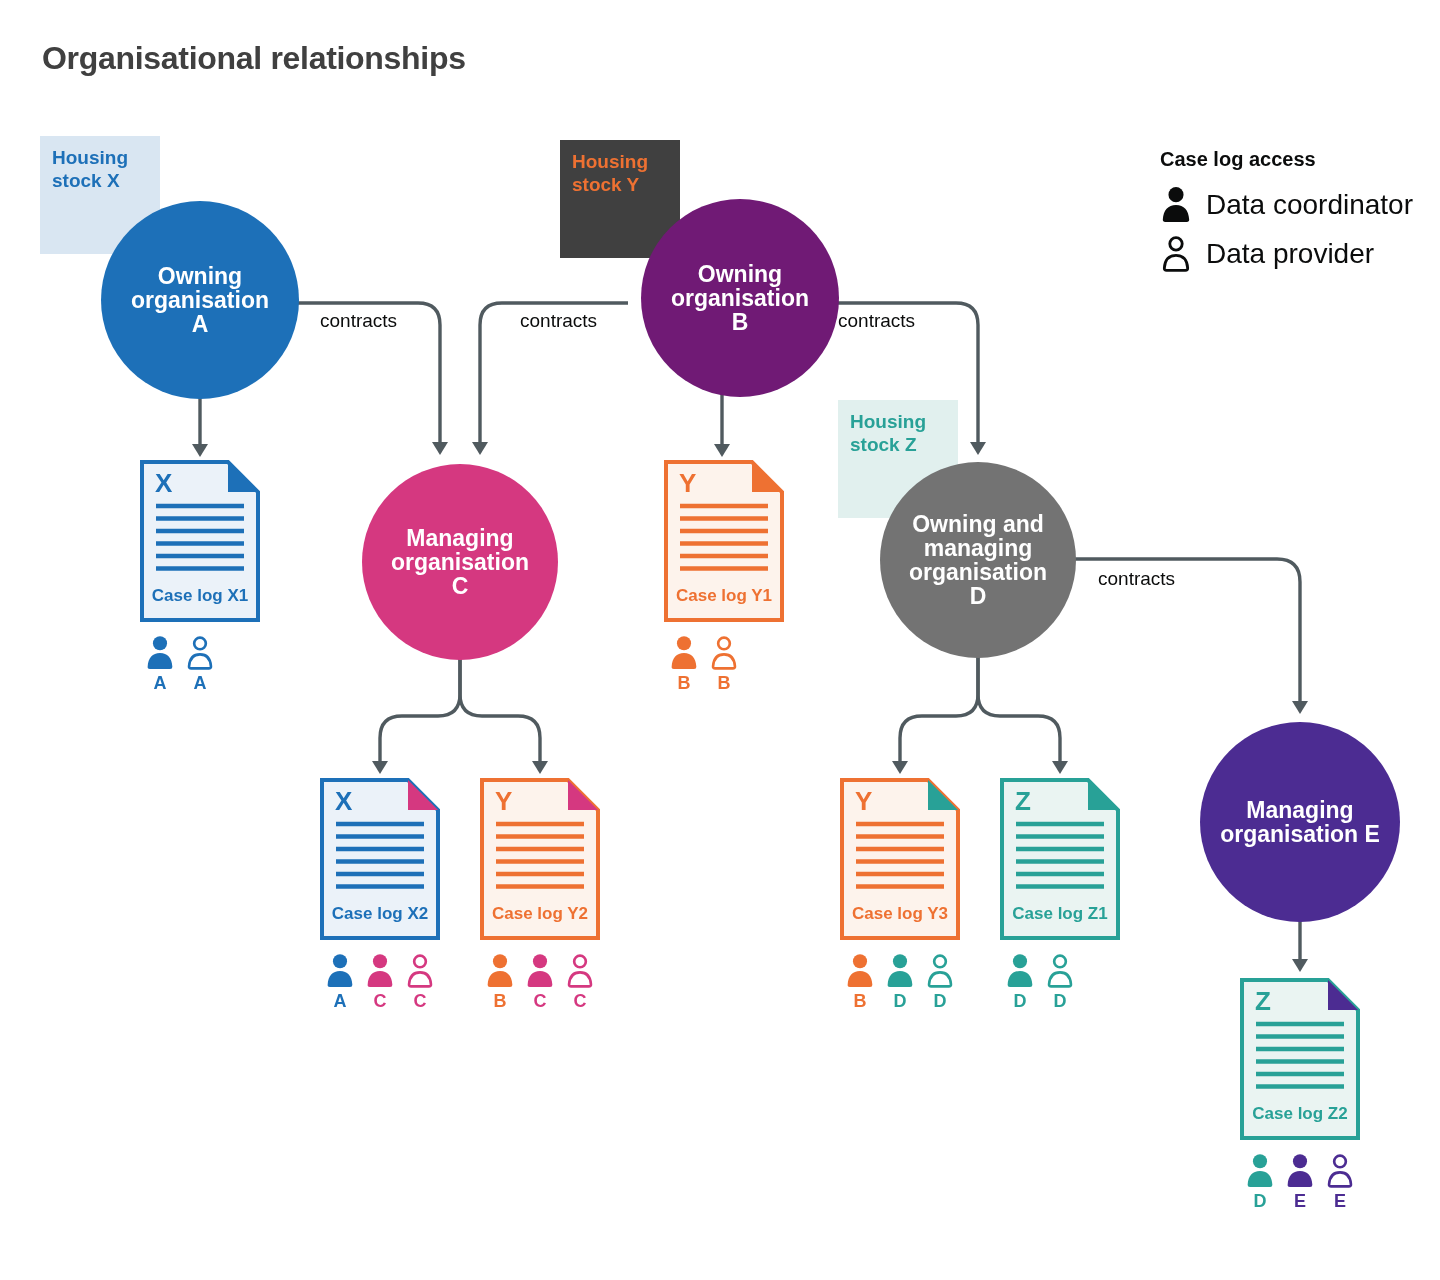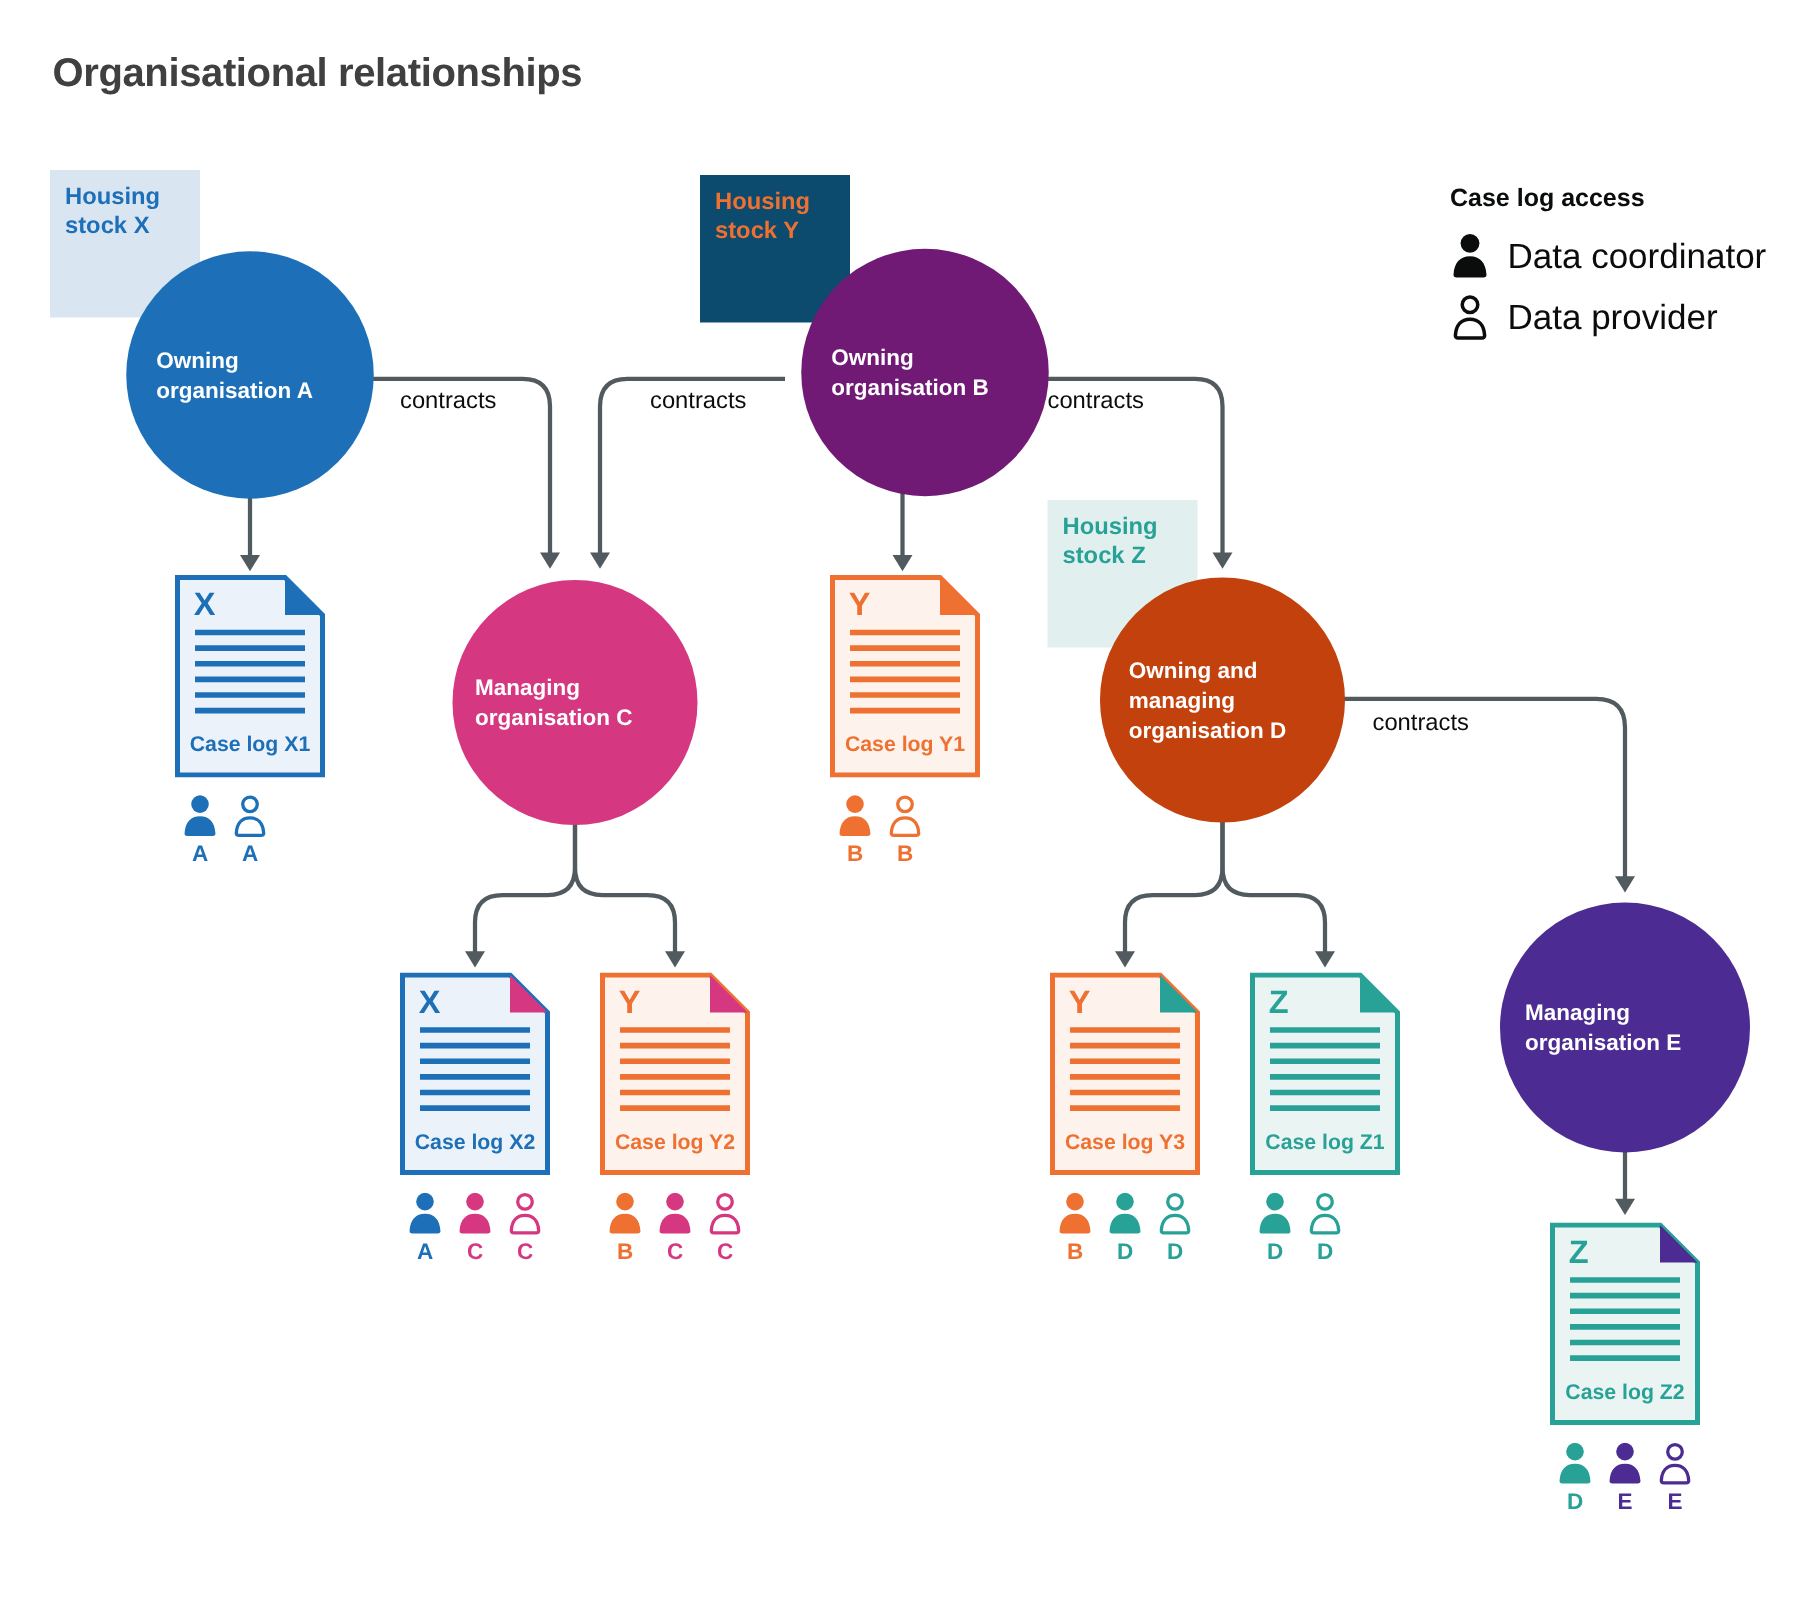--- a/index.html
+++ b/index.html
@@ -5,36 +5,36 @@
   html,body{margin:0;padding:0;background:#fff;}
   .canvas{position:relative;width:1440px;height:1280px;background:#ffffff;overflow:hidden;
           font-family:"Liberation Sans", sans-serif;color:#0b0c0c;}
   .page-title{position:absolute;left:42px;top:40px;margin:0;font-size:32px;font-weight:800;
           letter-spacing:-0.3px;color:#404040;}
 
   
   .stock{position:absolute;width:120px;height:118px;box-sizing:border-box;padding:10px 8px 0 12px;
          font-size:19px;font-weight:700;line-height:23px;}
   .stock-x{left:40px;top:136px;background:#d9e6f2;color:#1d70b8;}
-  .stock-y{left:560px;top:140px;background:#0c4a6e;color:#ee7132;}
+  .stock-y{left:560px;top:140px;background:#404040;color:#ee7132;}
   .stock-z{left:838px;top:400px;background:#e1f0ee;color:#28a197;}
   .stock span{display:block;width:92px;}
 
   
   .arrows{position:absolute;left:0;top:0;z-index:2;}
 
   
   .circle{position:absolute;z-index:3;border-radius:50%;display:flex;align-items:center;
-          justify-content:center;color:#fff;font-weight:700;font-size:18px;
+          justify-content:center;text-align:center;color:#fff;font-weight:700;font-size:23px;
           line-height:24px;}
   .circle span{display:block;}
   .circle-a{left:101px;top:201px;width:198px;height:198px;background:#1d70b8;}
   .circle-b{left:641px;top:199px;width:198px;height:198px;background:#701a75;}
   .circle-c{left:362px;top:464px;width:196px;height:196px;background:#d53880;}
-  .circle-d{left:880px;top:462px;width:196px;height:196px;background:#c2410c;}
+  .circle-d{left:880px;top:462px;width:196px;height:196px;background:#737373;}
   .circle-e{left:1200px;top:722px;width:200px;height:200px;background:#4c2c92;}
   .circle-a span,.circle-b span{width:150px;}
   .circle-c span,.circle-e span{width:160px;}
   .circle-d span{width:150px;}
 
   
   .contracts{position:absolute;z-index:1;font-size:19px;color:#0b0c0c;}
   .ct-0{left:320px;top:310px;} .ct-1{left:520px;top:310px;}
   .ct-2{left:838px;top:310px;} .ct-3{left:1098px;top:568px;}
 

